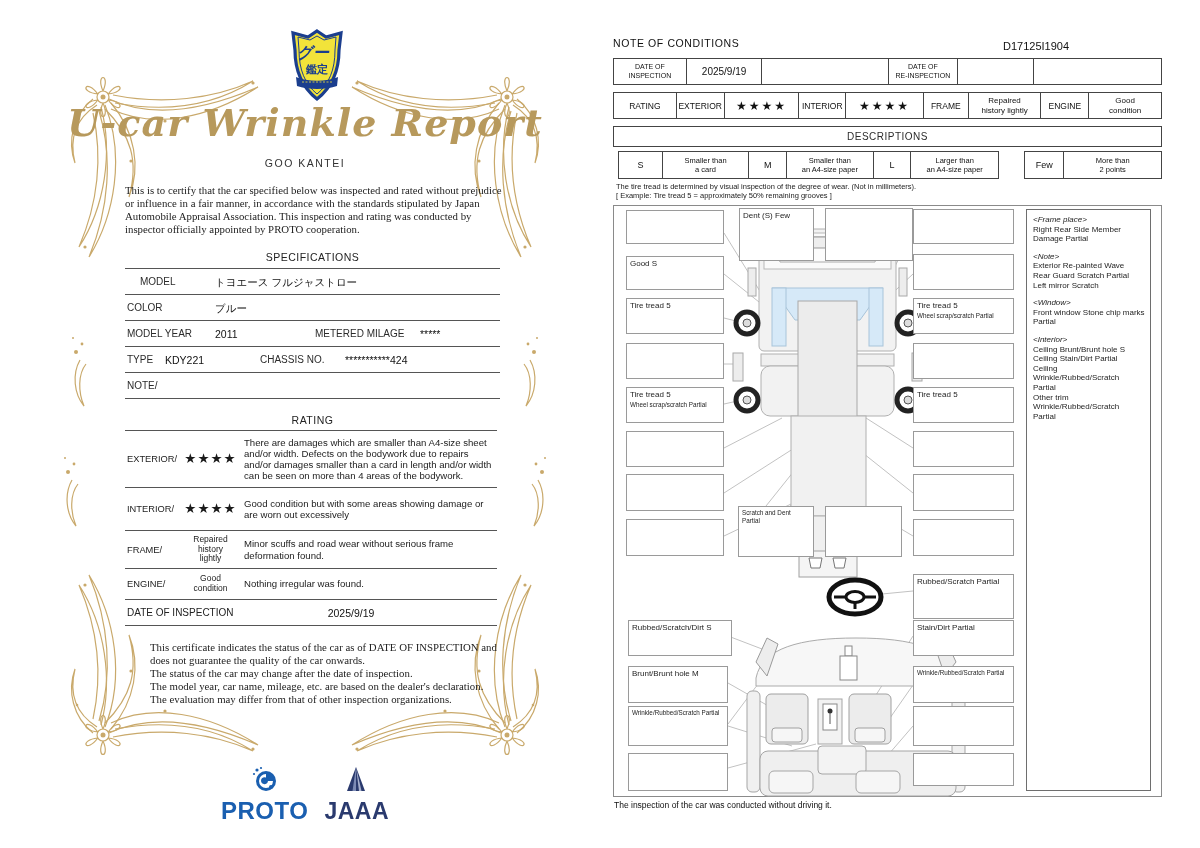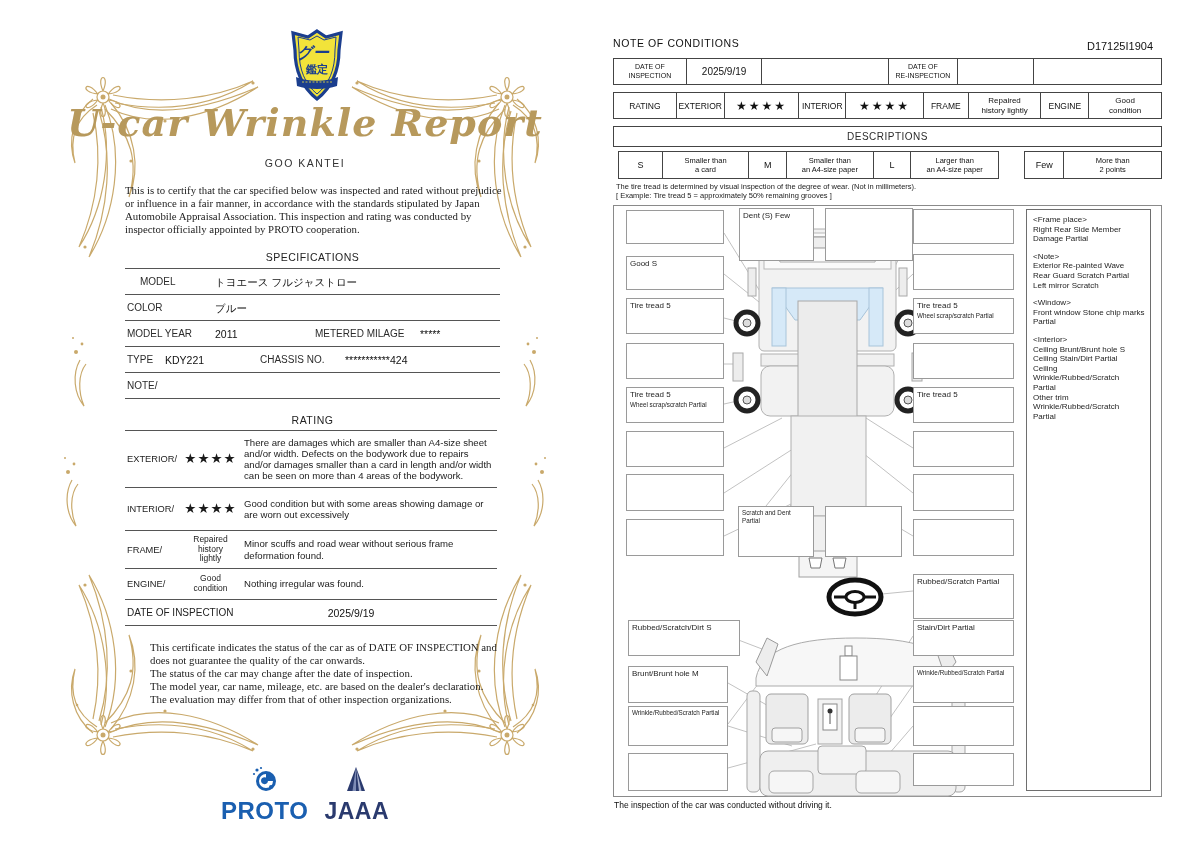--- a/index.html
+++ b/index.html
@@ -33,21 +33,21 @@
   #date-row .rate-label { flex:0 0 140px; font-size:10px; }
   #date-row .date-val { flex:1; text-align:center; font-size:10.5px; color:#111; padding-right:60px;}
   #cert-disclaimer { left:150px; top:641px; width:362px; font-size:10.8px; line-height:1.2; color:#222; }
   #logos { left:55px; top:765px; width:500px; display:flex; justify-content:center; align-items:center; gap:16px; }
   .logo-wrap { display:flex; align-items:center; gap:5px;flex-direction:column; }
   #proto-text { font-size:24px; font-weight:bold; letter-spacing:.5px; color:#1a5fb0; }
   #jaaa-text  { font-size:23px; font-weight:bold; letter-spacing:.5px; color:#2a3a6e; }
 
   
   #noc-title { left:613px; top:37px; width:450px; font-size:10.5px; letter-spacing:.6px; color:#111; }
-  #noc-id { left:1003px; top:40px; width:150px; text-align:right; font-size:11px; color:#111; }
+  #noc-id { left:1003px; top:40px; width:150px; text-align:left; font-size:11px; color:#111; }
   .trow { position:absolute; display:flex; border:1px solid #444; background:#fff; }
   .tcell { border-right:1px solid #444; display:flex; align-items:center; justify-content:center;
            text-align:center; white-space:pre-line; color:#111; }
   .tcell:last-child { border-right:none; }
   #row1 { left:613px; top:58px; width:549px; height:27px; }
   #row1 .lab { font-size:7px; line-height:1.2; }
   #row1 .val { font-size:10px; }
   #row2 { left:613px; top:92px; width:549px; height:27px; }
   #row2 .lab { font-size:8.5px; }
   #row2 .stars { font-size:12px; letter-spacing:2px; color:#111; }
@@ -62,21 +62,21 @@
   #tread-note2 { left:616px; top:191px; font-size:7.5px; color:#222; }
 
   #diagram { left:613px; top:205px; width:549px; height:592px; border:1px solid #8a8a8a; background:#fff; }
   #diagram-svg { position:absolute; left:0; top:0; }
   .obox { position:absolute; border:1px solid #9a9a9a; background:#fff; padding:2px 3px;
           font-size:8px; line-height:1.3; color:#1d1d1d; }
   .obox .sub { display:block; font-size:6.3px; margin-top:1px; }
   .obox.small { font-size:6.3px; }
   #panel { position:absolute; left:412px; top:3px; width:125px; height:582px; border:1px solid #6e6e6e;
            background:#fff; padding:5px 4px 5px 6px; font-size:8px; line-height:1.2; color:#1d1d1d; }
-  .panel-heading { margin-top:8px; }
+  .panel-heading { margin-top:8px;font-style:italic; }
   .panel-heading:first-child { margin-top:0; }
   #footer-note { left:614px; top:800px; font-size:8.5px; color:#111; }
 </style>
 </head>
 <body>
 
 <div id="stage">
 
   <svg class="abs" width="610" height="848" viewBox="0 0 610 848" style="left:0;top:0" fill="none" stroke="#c9a96b" stroke-width="1.2">
     <defs>
@@ -407,21 +407,21 @@
     <div class="obox" style="left:299px;top:313px;width:101px;height:37px"><span></span></div>
 
     <div class="obox" style="left:125px;top:2px;width:75px;height:53px"><span>Dent (S) Few</span></div>
     <div class="obox" style="left:211px;top:2px;width:88px;height:53px"><span></span></div>
 
     <div class="obox small" style="left:124px;top:300px;width:76px;height:51px"><span>Scratch and Dent Partial</span></div>
     <div class="obox" style="left:211px;top:300px;width:77px;height:51px"><span></span></div>
 
     <div class="obox" style="left:299px;top:368px;width:101px;height:45px"><span>Rubbed/Scratch Partial</span></div>
 
-    <div class="obox" style="left:14px;top:414px;width:112px;height:36px"><span>Rubbed/Scratch/Dirt S</span></div>
+    <div class="obox" style="left:14px;top:414px;width:104px;height:36px"><span>Rubbed/Scratch/Dirt S</span></div>
     <div class="obox" style="left:14px;top:460px;width:100px;height:37px"><span>Brunt/Brunt hole M</span></div>
     <div class="obox small" style="left:14px;top:500px;width:100px;height:40px"><span>Wrinkle/Rubbed/Scratch Partial</span></div>
     <div class="obox" style="left:14px;top:547px;width:100px;height:38px"><span></span></div>
 
     <div class="obox" style="left:299px;top:414px;width:101px;height:36px"><span>Stain/Dirt Partial</span></div>
     <div class="obox small" style="left:299px;top:460px;width:101px;height:37px"><span>Wrinkle/Rubbed/Scratch Partial</span></div>
     <div class="obox" style="left:299px;top:500px;width:101px;height:40px"><span></span></div>
     <div class="obox" style="left:299px;top:547px;width:101px;height:33px"><span></span></div>
 
     <div id="panel">

